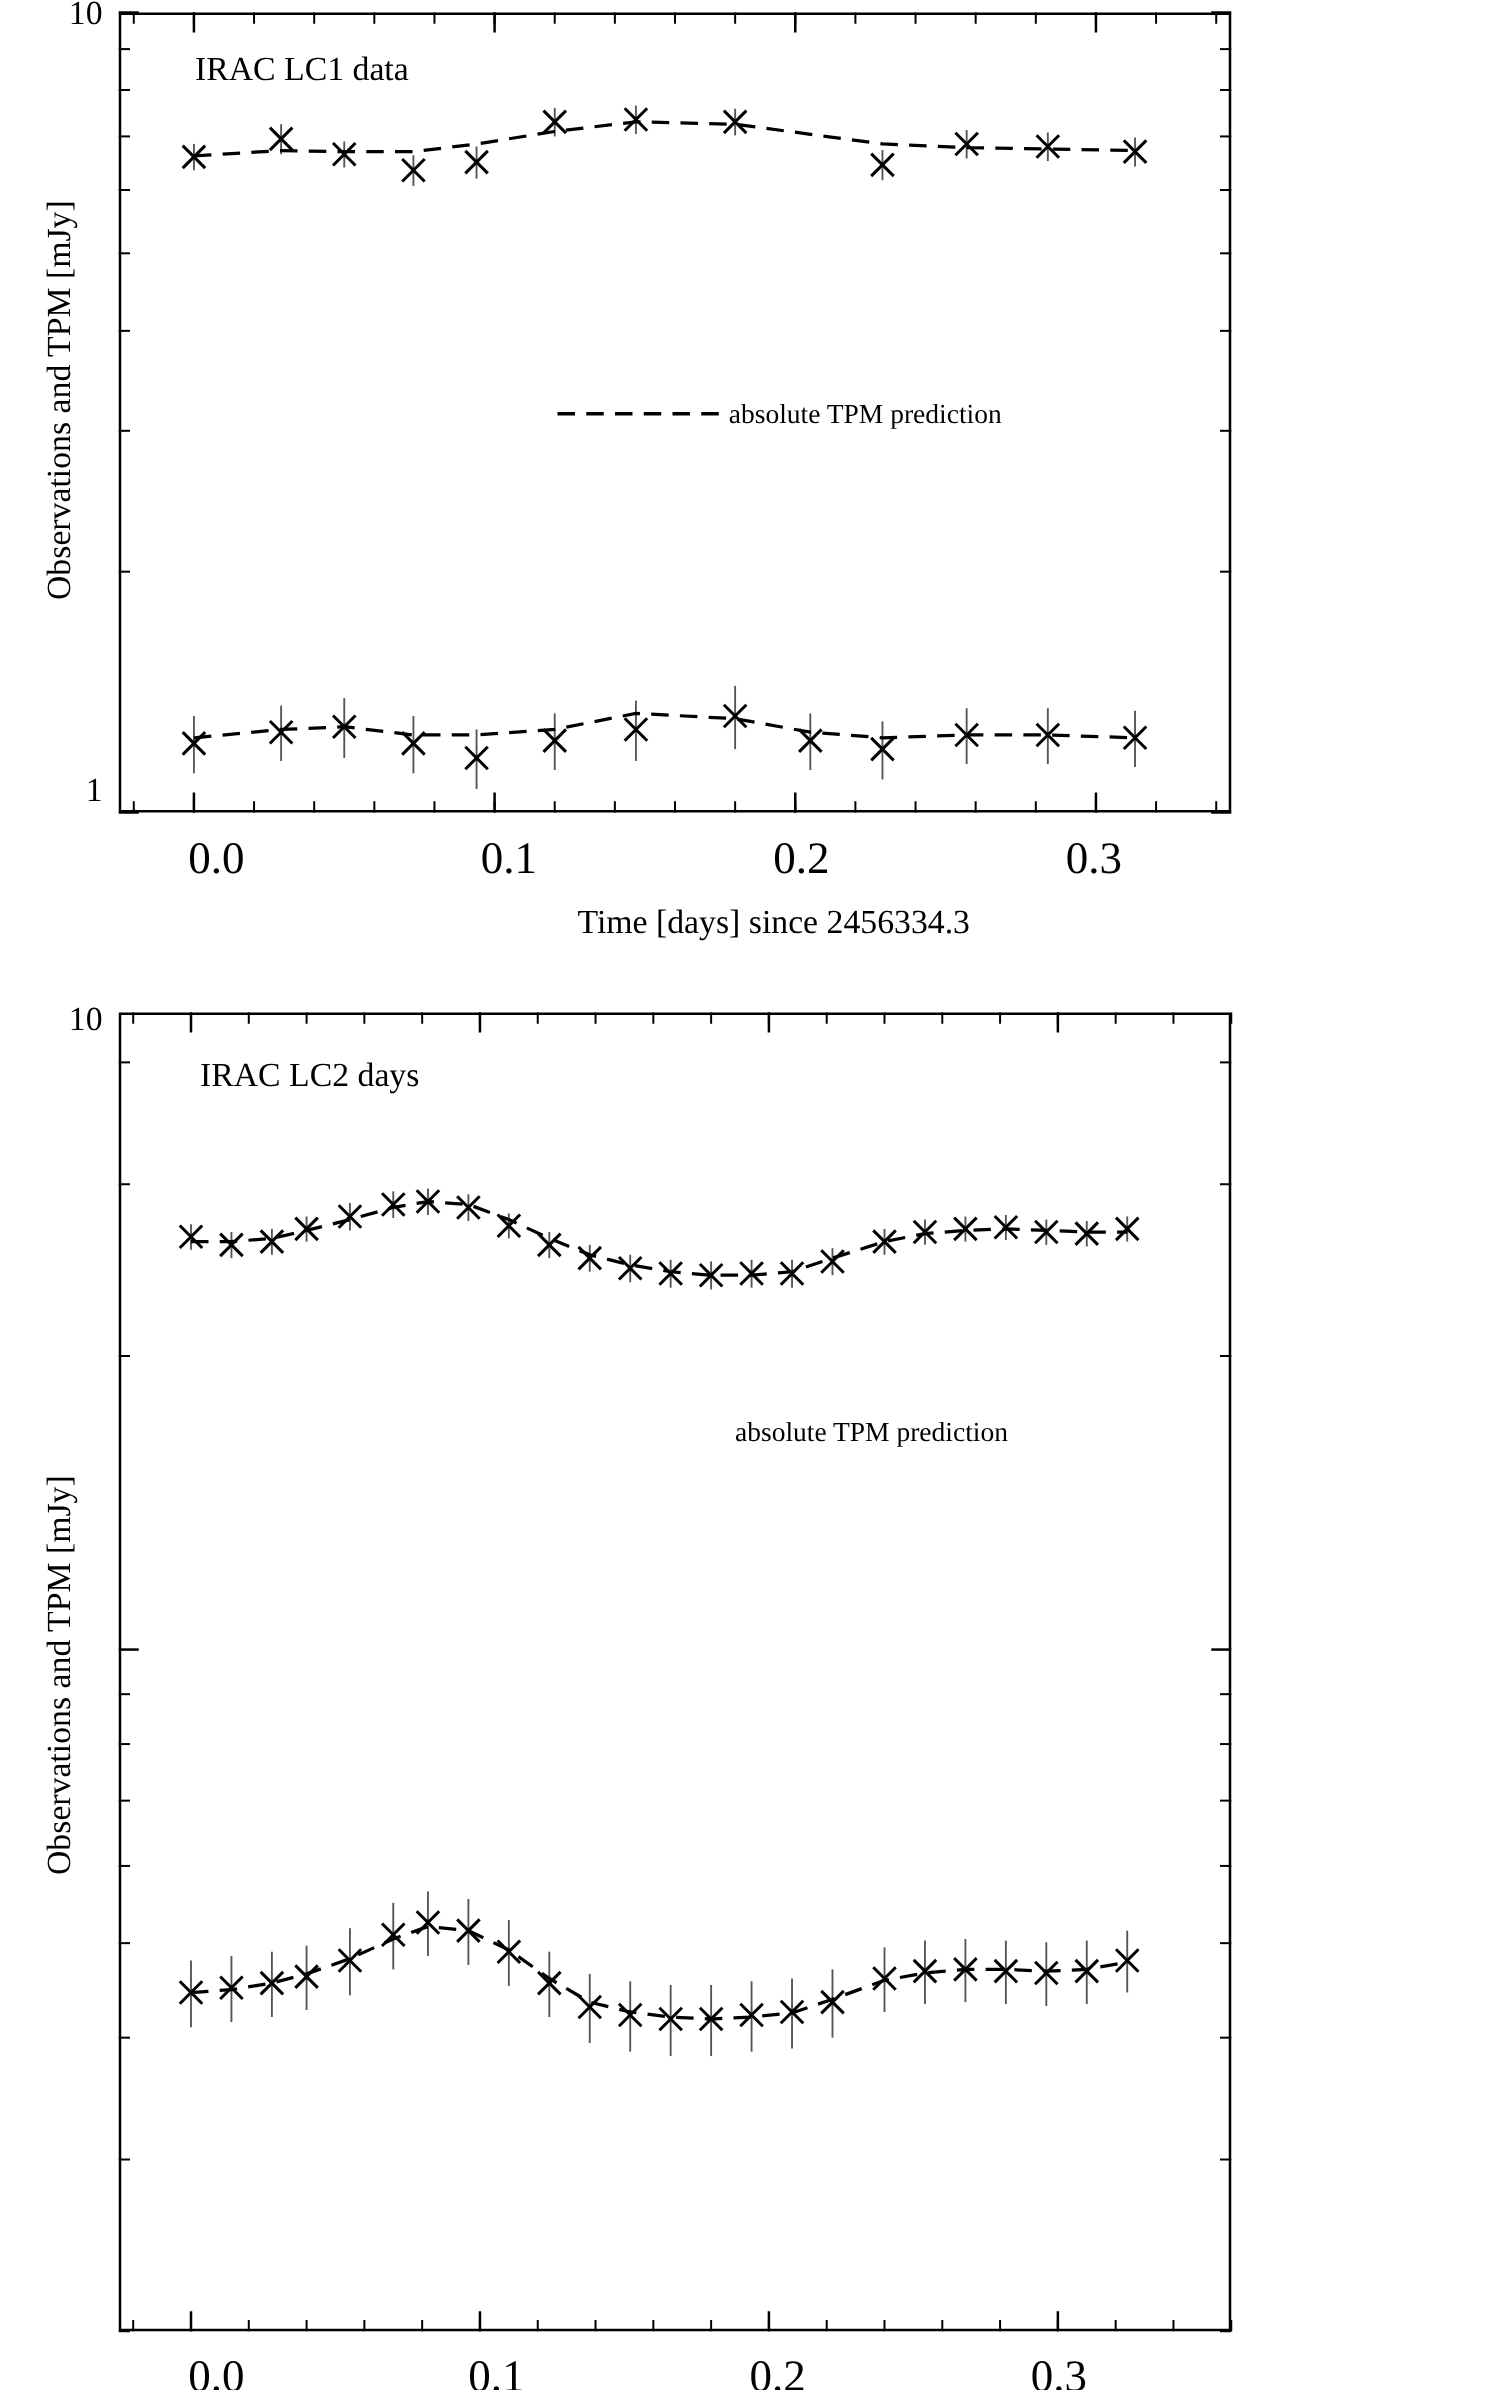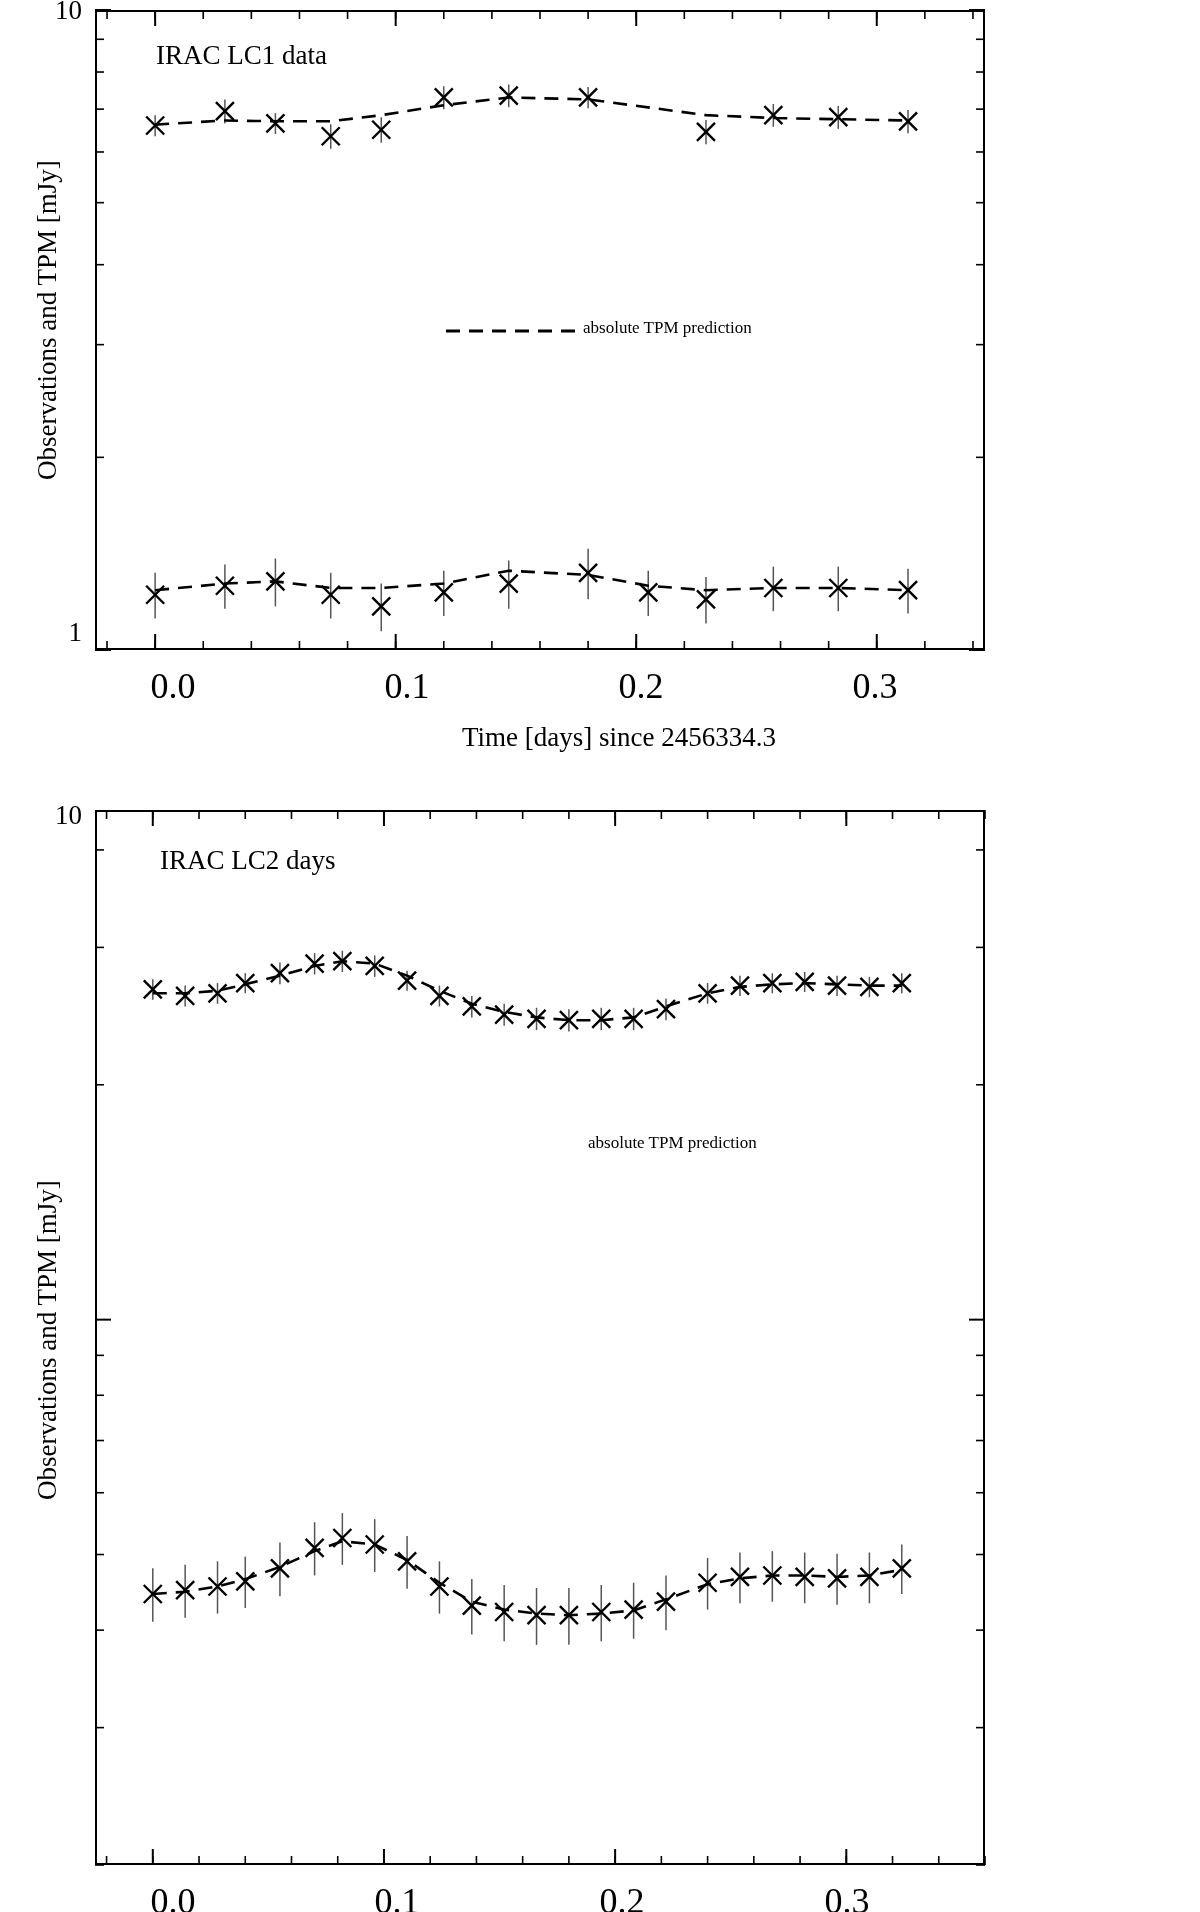--- a/index.html
+++ b/index.html
@@ -20,21 +20,21 @@
     transform:rotate(-90deg);
   }
   #ylabel1{left:32px;top:480px;}
   #ylabel2{left:32px;top:700px;}
   .xlabel{position:absolute;font-size:27px;text-align:center;width:1200px;left:0;}
   #xlabel1{top:722px;margin-left:19px;}
   #xlabel2{top:1064px;}
   .paneltitle{position:absolute;font-size:27px;}
   #title1{left:156px;top:40px;}
   #title2{left:160px;top:845px;}
-  .legend-text{position:absolute;font-size:17px;}
+  .legend-text{position:absolute;font-size:22px;}
   #legend1{left:583px;top:318px;}
   #legend2{left:588px;top:1133px;}
   .tick-label{position:absolute;font-size:36px;text-align:center;}
   .ytick-label{position:absolute;font-size:27px;text-align:right;}
 </style>
 </head>
 <body>
 
 <div class="page">
 

